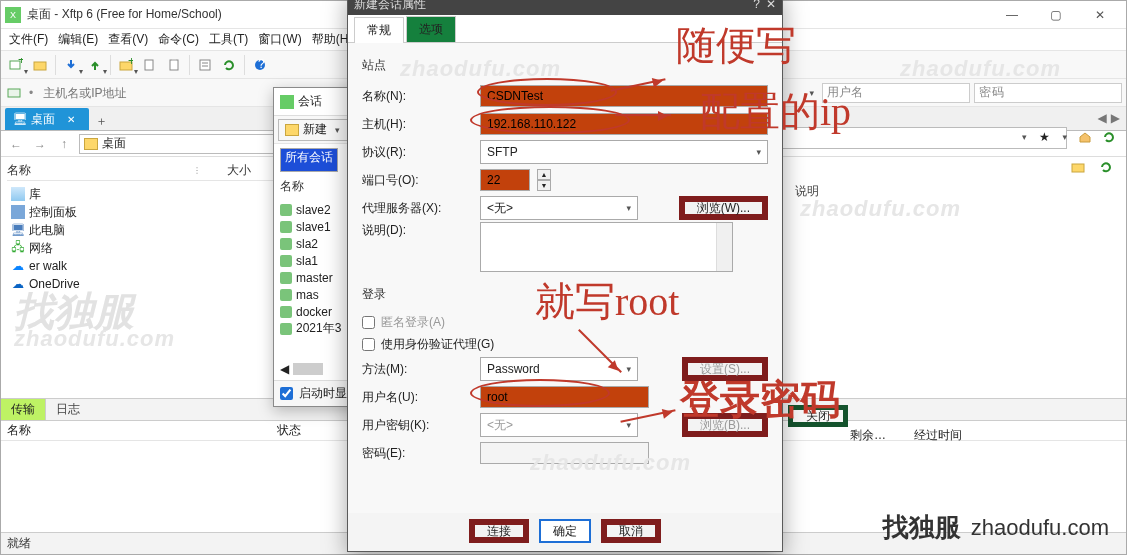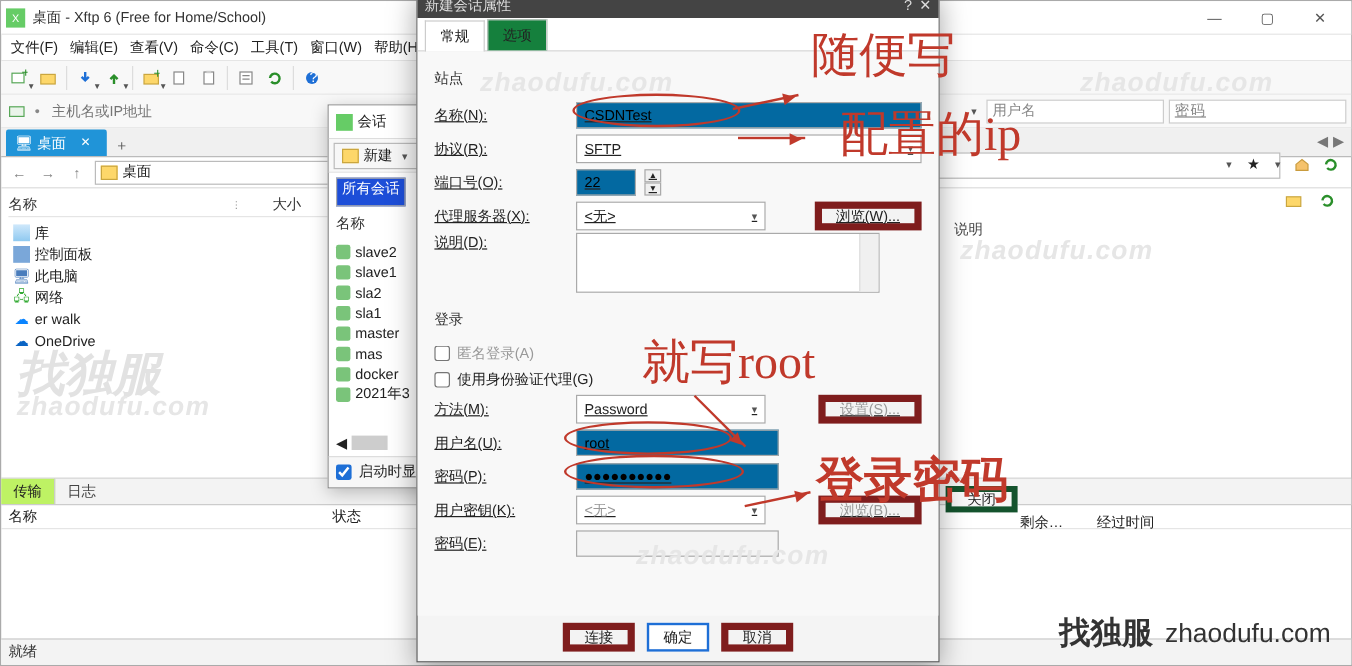--- a/index.html
+++ b/index.html
@@ -20,21 +20,21 @@
 .tbtn { width:22px; height:22px; display:flex; align-items:center; justify-content:center; border:1px solid transparent; position:relative; }
 .tbtn.dd::after { content:"▾"; font-size:8px; position:absolute; right:-2px; bottom:-1px; color:#555;}
 .sep { width:1px; height:20px; background:#ddd; margin:0 2px; }
 
 .addrbar { height:28px; display:flex; align-items:center; padding:2px 4px; gap:6px; border-bottom:1px solid #e5e5e5; background:#f8f8f8; }
 .addr-icon { width:18px; height:18px; display:flex; align-items:center; justify-content:center; }
 .addr-input { flex:1; max-width:680px; height:20px; border:0; color:#777; padding:0 4px; background:transparent; }
 .addr-right { display:flex; gap:4px; margin-left:auto; align-items:center;}
 .dd-arrow { font-size:9px; color:#555; padding:0 4px;}
 .cred-field { width:148px; height:20px; border:1px solid #ccc; color:#888; padding:0 4px; background:#fff; display:flex; align-items:center;}
-.cred-field.pwd { letter-spacing:1px;text-decoration:underline; }
+.cred-field.pwd { letter-spacing:1px; }
 
 .tabstrip { height:24px; background:#f0f0f0; display:flex; align-items:flex-end; border-bottom:1px solid #bbb; padding-left:4px; position:relative;}
 .tab { height:22px; background:#2094d8; color:#fff; padding:0 14px 0 8px; display:flex; align-items:center; gap:4px; border-top-left-radius:2px; border-top-right-radius:2px; }
 .tab .x { margin-left:8px; font-size:10px; }
 .tab-add { padding:0 6px; color:#555; }
 .nav-arrows { position:absolute; right:6px; top:4px; color:#777; display:flex; gap:4px;}
 
 .pathbar { height:26px; display:flex; align-items:center; border-bottom:1px solid #ddd; padding:0 4px; gap:4px; }
 .path-nav { display:flex; gap:2px;}
 .path-btn { width:22px; height:20px; display:flex; align-items:center; justify-content:center; color:#888;}
@@ -95,23 +95,23 @@
 
 
 .props { position:absolute; left:347px; top:-8px; width:436px; height:560px; background:#f4f4f4; border:1px solid #5a5a5a; box-shadow:0 6px 22px rgba(0,0,0,.35); }
 .props .p-title { height:22px; background:#444; color:#ddd; display:flex; align-items:center; padding:0 6px; font-size:11px; justify-content:space-between;}
 .props .p-title .pc { display:flex; gap:6px;}
 .props .p-tabs { height:28px; display:flex; align-items:flex-end; background:#fff; border-bottom:1px solid #ccc; padding-left:6px;}
 .p-tab { padding:4px 12px; border:1px solid #ccc; border-bottom:0; background:#15803d; margin-right:2px;}
 .p-tab.active { background:#fff; position:relative; top:1px;}
 .props .p-body { padding:10px 14px; background:#f8f8f8; height:470px; overflow:hidden;}
 .grp-lbl { color:#333; margin:4px 0 8px 0;}
-.row { display:flex; align-items:center; height:28px; gap:8px;text-decoration:underline;}
+.row { display:flex; align-items:center; height:28px; gap:8px;}
 .row label { width:110px; color:#222;}
-.tin { height:22px; border:1px solid #aaa; background:#0369a1; padding:0 6px; flex:1; }
+.tin { height:22px; border:1px solid #aaa; background:#c2410c; padding:0 6px; flex:1; }
 .tin.small { width:50px; flex:0 0 50px;}
 .sel { height:24px; border:1px solid #aaa; background:#fff; padding:0 6px; flex:1; display:flex; align-items:center; justify-content:space-between;}
 .sel .arw{ font-size:9px; color:#555;}
 .spin { display:flex; flex-direction:column; margin-left:-1px;}
 .spin div{ width:14px; height:11px; border:1px solid #aaa; background:#f0f0f0; font-size:7px; display:flex; align-items:center; justify-content:center;}
 .btn { height:24px; border:6px solid #7f1d1d; background:#f3f3f3; padding:0 12px; display:flex; align-items:center; justify-content:center;}
 .txtarea { width:253px; height:50px; border:1px solid #aaa; background:#fff; position:relative;}
 .txtarea .sbar { position:absolute; right:0; top:0; width:16px; height:100%; background:#f0f0f0; border-left:1px solid #ddd;}
 .checkbox-row { display:flex; align-items:center; gap:6px; height:22px; margin-left:0px;}
 .disabled { color:#999;}
@@ -432,20 +432,25 @@
     <div class="p-tab">选项</div>
   </div>
   <div class="p-body">
     <div class="grp-lbl">站点</div>
 
     <div class="row circled">
       <label>名称(N):</label>
       <input class="tin" value="CSDNTest" style="">
       <div class="ellipse" style="left:115px; top:-4px; width:140px; height:28px;"></div>
     </div>
+    <div class="row circled">
+      <label>主机(H):</label>
+      <input class="tin" value="192.168.110.122" style="">
+      <div class="ellipse" style="left:108px; top:-4px; width:160px; height:28px;"></div>
+    </div>
     <div class="row">
       <label>协议(R):</label>
       <div class="sel">
           <span>SFTP</span>
           <span class="arw">▾</span>
         </div>
     </div>
     <div class="row">
       <label>端口号(O):</label>
       <input class="tin small" value="22" style="">
@@ -487,25 +492,20 @@
           <span class="arw">▾</span>
         </div>
       <div style="flex:1;"></div>
       <div class="btn disabled">设置(S)...</div>
     </div>
     <div class="row circled">
       <label>用户名(U):</label>
       <input class="tin" style="flex: 0 0 158px;" value="root">
       <div class="ellipse" style="left:108px; top:-4px; width:140px; height:28px;"></div>
     </div>
-    <div class="row circled">
-      <label>密码(P):</label>
-      <input class="tin" style="flex: 0 0 158px;" value="●●●●●●●●●●">
-      <div class="ellipse" style="left:108px; top:-4px; width:150px; height:28px;"></div>
-    </div>
     <div class="row">
       <label class="disabled">用户密钥(K):</label>
       <div class="sel disabled" style="flex:0 0 158px;">
           <span>&lt;无&gt;</span>
           <span class="arw">▾</span>
         </div>
       <div style="flex:1;"></div>
       <div class="btn disabled">浏览(B)...</div>
     </div>
     <div class="row">

